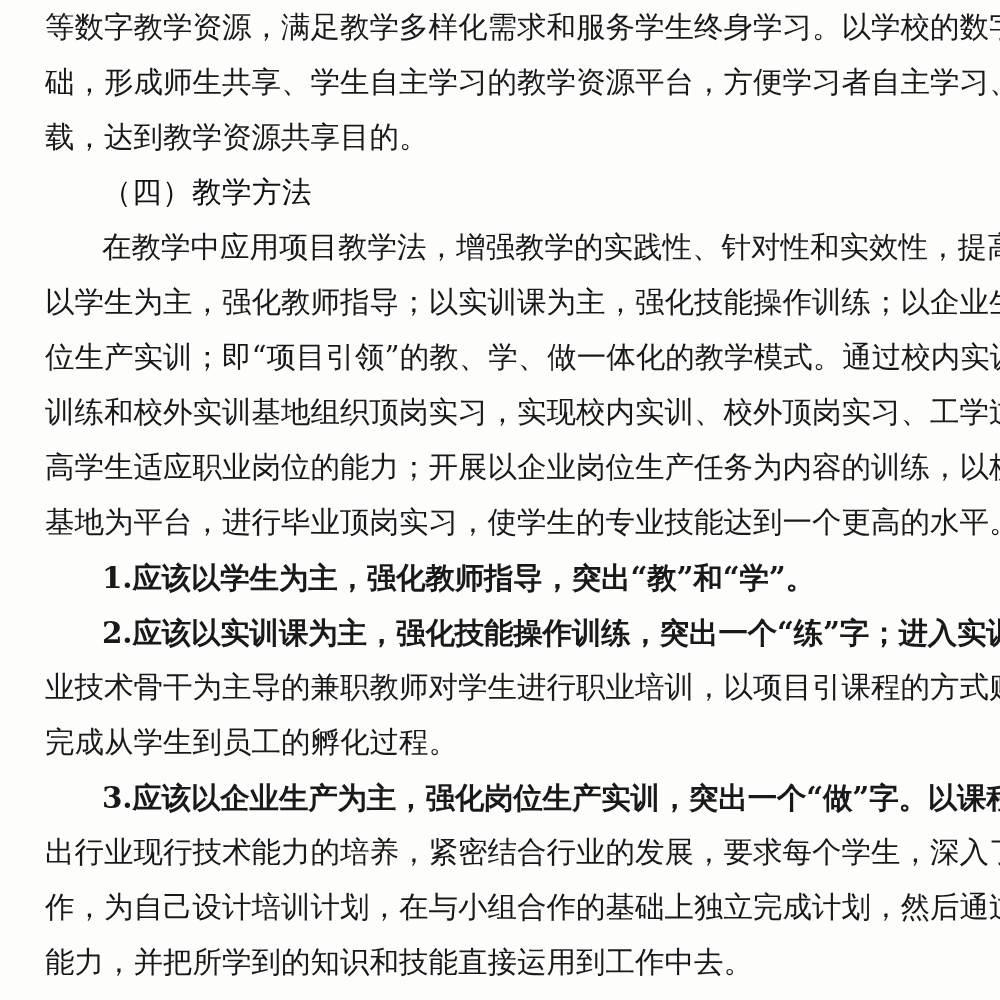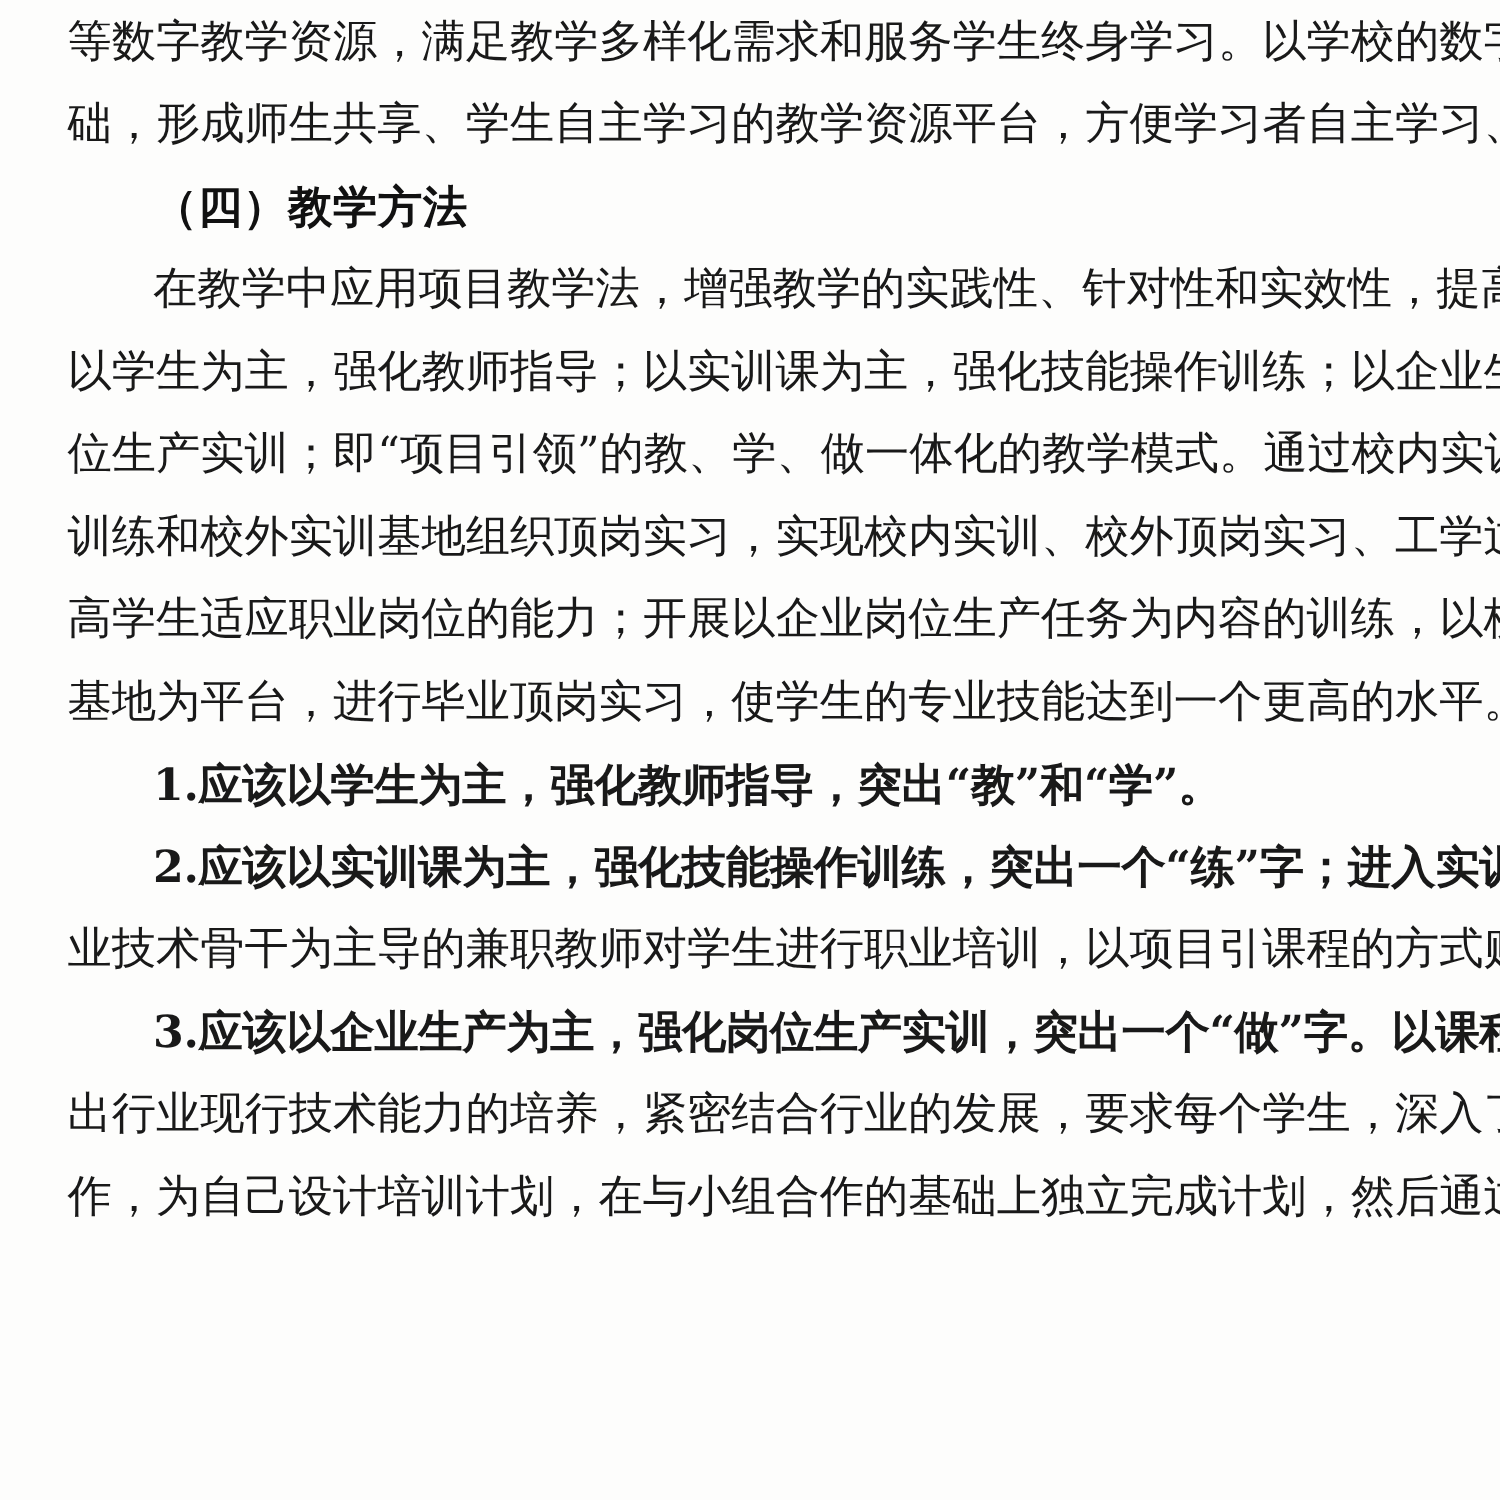--- a/index.html
+++ b/index.html
@@ -47,21 +47,21 @@
   }
   .line.justify > span {
     display: inline-block;
   }
 
   .line.last {
     text-align: left;
   }
 
   .heading {
-    font-weight: bold;
+    font-weight: normal;
     font-size: 29.5px;
     height: 55px;
     line-height: 55px;
     padding-left: 57px;
     letter-spacing: 0.5px;
     color: #111;
   }
 
   .indent {
     padding-left: 57px;
@@ -149,20 +149,23 @@
         <span>学</span>
         <span>习</span>
         <span>者</span>
         <span>自</span>
         <span>主</span>
         <span>学</span>
         <span>习</span>
         <span>、</span>
       </div>
 
+    <div class="line last">
+      <span>载，达到教学资源共享目的。</span>
+    </div>
 
     <div class="heading">
       <span>（四）教学方法</span>
     </div>
 
     <div class="line last indent">
       <span>在教学中应用项目教学法，增强教学的实践性、针对性和实效性，提高教学质量。形成</span>
     </div>
 
     <div class="line justify" style="display: flex; justify-content: space-between;">
@@ -356,20 +359,23 @@
         <span>目</span>
         <span>引</span>
         <span>课</span>
         <span>程</span>
         <span>的</span>
         <span>方</span>
         <span>式</span>
         <span>贴</span>
       </div>
 
+    <div class="line last">
+      <span>完成从学生到员工的孵化过程。</span>
+    </div>
 
     <div class="line last indent-num tight">
       <span>3.应该以企业生产为主，强化岗位生产实训，突出一个“做”字。以课程结合项目，突</span>
     </div>
 
     <div class="line justify" style="display: flex; justify-content: space-between;">
 
     <span>出</span>
         <span>行</span>
         <span>业</span>
@@ -435,19 +441,22 @@
         <span>成</span>
         <span>计</span>
         <span>划</span>
         <span>，</span>
         <span>然</span>
         <span>后</span>
         <span>通</span>
         <span>过</span>
       </div>
 
+    <div class="line last">
+      <span>能力，并把所学到的知识和技能直接运用到工作中去。</span>
+    </div>
 
     <div class="line last indent-num tight">
       
     </div>
 
   </div>
 </div>
 
 </body></html>

